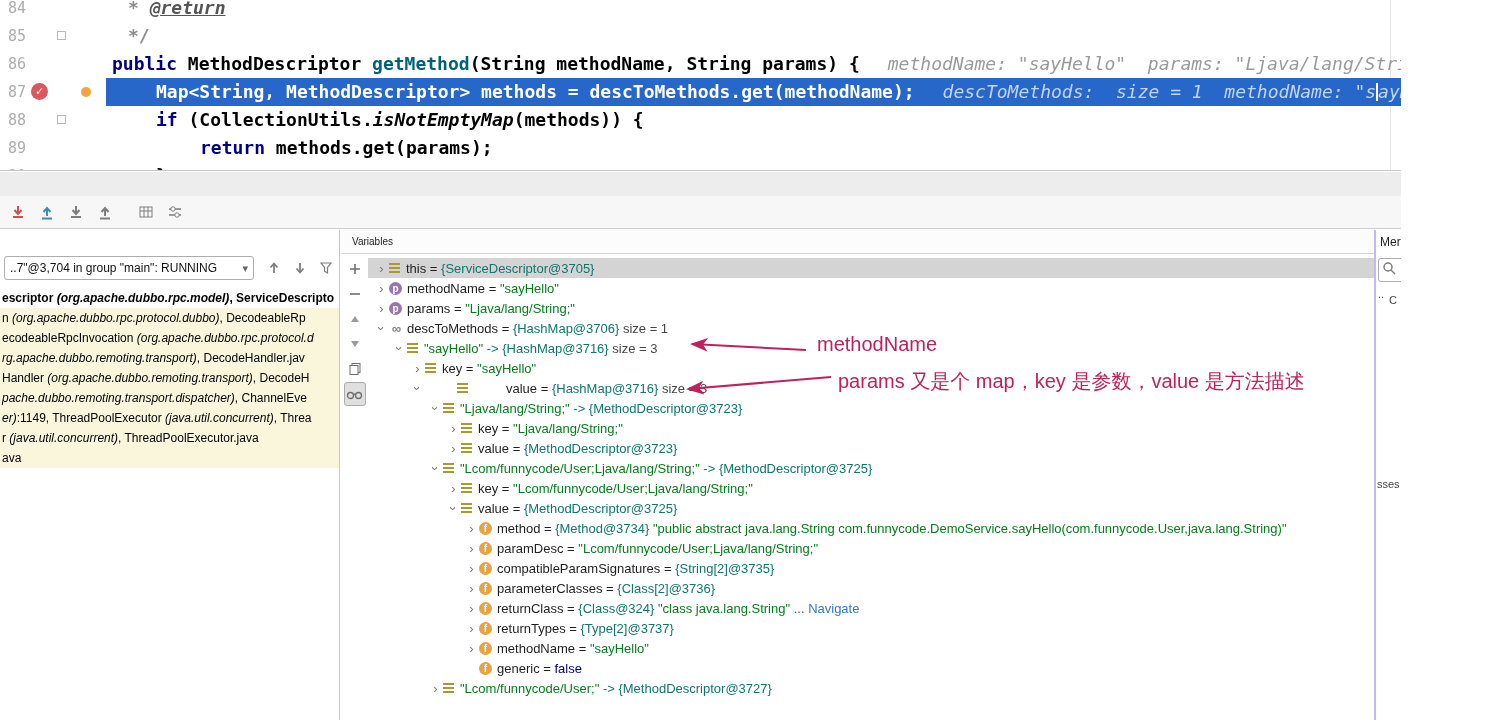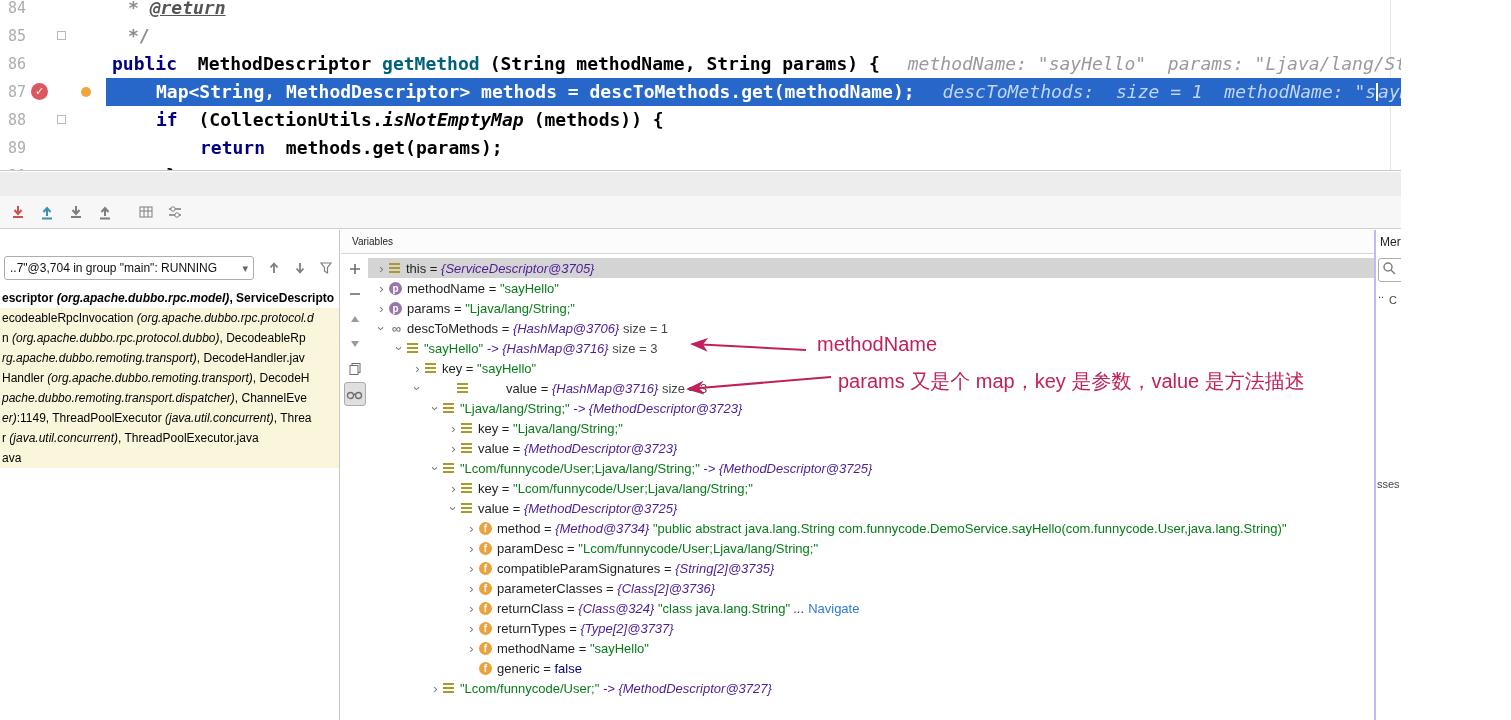--- a/index.html
+++ b/index.html
@@ -18,21 +18,21 @@
   .gutter{width:106px;flex:none;position:relative;background:#fff;}
   .lnum{position:absolute;left:8px;top:0;color:#ADADAD;font-size:15px;font-weight:400;}
   .fold{position:absolute;left:57px;top:9px;width:9px;height:9px;border:1px solid #B9B9B9;background:#fff;box-sizing:border-box;}
   .bp{position:absolute;left:31px;top:5px;width:17px;height:17px;border-radius:50%;background:var(--bp);
       color:#fff;font-size:11px;line-height:17px;text-align:center;font-weight:400;font-family:"DejaVu Sans",sans-serif;}
   .exec-dot{position:absolute;left:81px;top:9px;width:10px;height:10px;border-radius:50%;background:#F2A53C;}
   .codearea{flex:1;position:relative;white-space:pre;overflow:hidden;}
   .current .codearea{background:var(--exec);}
   .codeline{display:inline-block;}
   .c-kw{color:#000080;}
-  .c-pl{color:#000;margin-left:10px;}
+  .c-pl{color:#000;}
   .c-mth{color:#00627A;}
   .c-sim{color:#000;font-style:italic;}
   .c-cmt{color:#8C8C8C;}
   .c-doctag{color:#555;font-style:italic;text-decoration:underline;}
   .c-cur{color:#fff;}
   .hint{font-weight:400;font-style:italic;margin-left:28px;}
   .hint-gray{color:#9A9A9A;}
   .hint-blue{color:#C3D5F7;}
   .caret{display:inline-block;width:2px;height:18px;background:#fff;vertical-align:-3px;}
 
@@ -75,21 +75,21 @@
   .ic-stack{width:11px;height:10px;flex:none;margin-right:6px;
             background:linear-gradient(to bottom,#A99A2C 0,#A99A2C 2px,transparent 2px,transparent 4px,
             #A99A2C 4px,#A99A2C 6px,transparent 6px,transparent 8px,#A99A2C 8px,#A99A2C 10px);}
   .ic-p,.ic-f{width:13px;height:13px;border-radius:50%;color:#fff;font-size:10px;line-height:13px;text-align:center;
               flex:none;margin-right:5px;font-weight:bold;}
   .ic-p{background:#9876AA;}
   .ic-f{background:#E8A33D;}
   .ic-inf{width:15px;flex:none;margin-right:3px;color:#7D7D7D;font-weight:bold;font-size:13px;text-align:center;}
   .s-name,.s-eq{color:#1F1F1F;}
   .s-str{color:var(--str);}
-  .s-ref,.s-arrow,.s-dots{color:#4c1d95;font-style:italic;}
+  .s-ref,.s-arrow,.s-dots{color:#0f766e;}
   .s-size{color:#464646;}
   .s-kwd{color:#000080;}
   .s-link{color:#2E7AD1;cursor:pointer;}
 
   .mem-panel{position:absolute;right:0;top:0;width:27px;bottom:0;border-left:2px solid #c4b5fd;overflow:hidden;
              box-sizing:border-box;background:#fff;}
   .mem-header{height:23px;display:flex;align-items:center;padding-left:4px;font-size:12px;color:#222;}
   .mem-search{position:absolute;top:28px;left:2px;width:34px;height:24px;border:1px solid #ADADAD;border-radius:3px;
               display:flex;align-items:center;padding-left:3px;box-sizing:border-box;background:#fff;}
   .mem-frag{position:absolute;font-size:11px;color:#444;white-space:nowrap;}
@@ -229,22 +229,22 @@
             </span>
             <span class="fbtn">
               <svg width="14" height="14" viewBox="0 0 14 14">
                 <path d="M2 2 H12 L8.5 6.5 V12 L5.5 10.2 V6.5 Z" fill="none" stroke="#7E7E7E" stroke-width="1.2"></path>
               </svg>
             </span>
           </span>
       </div>
       <div class="frames-list" id="frames-list">
           <div class="frame-row top"><span class="fr">escriptor </span><span class="fi">(org.apache.dubbo.rpc.model)</span><span class="fr">, ServiceDescripto</span></div>
+          <div class="frame-row lib"><span class="fr">n </span><span class="fi">(org.apache.dubbo.rpc.protocol.dubbo)</span><span class="fr">, DecodeableRp</span></div>
           <div class="frame-row lib"><span class="fr">ecodeableRpcInvocation </span><span class="fi">(org.apache.dubbo.rpc.protocol.d</span></div>
-          <div class="frame-row lib"><span class="fr">n </span><span class="fi">(org.apache.dubbo.rpc.protocol.dubbo)</span><span class="fr">, DecodeableRp</span></div>
           <div class="frame-row lib"><span class="fi">rg.apache.dubbo.remoting.transport)</span><span class="fr">, DecodeHandler.jav</span></div>
           <div class="frame-row lib"><span class="fr">Handler </span><span class="fi">(org.apache.dubbo.remoting.transport)</span><span class="fr">, DecodeH</span></div>
           <div class="frame-row lib"><span class="fi">pache.dubbo.remoting.transport.dispatcher)</span><span class="fr">, ChannelEve</span></div>
           <div class="frame-row lib"><span class="fi">er)</span><span class="fr">:1149, ThreadPoolExecutor </span><span class="fi">(java.util.concurrent)</span><span class="fr">, Threa</span></div>
           <div class="frame-row lib"><span class="fr">r </span><span class="fi">(java.util.concurrent)</span><span class="fr">, ThreadPoolExecutor.java</span></div>
           <div class="frame-row lib"><span class="fr">ava</span></div>
         </div>
     </div>
 
     <div class="vars-panel">

